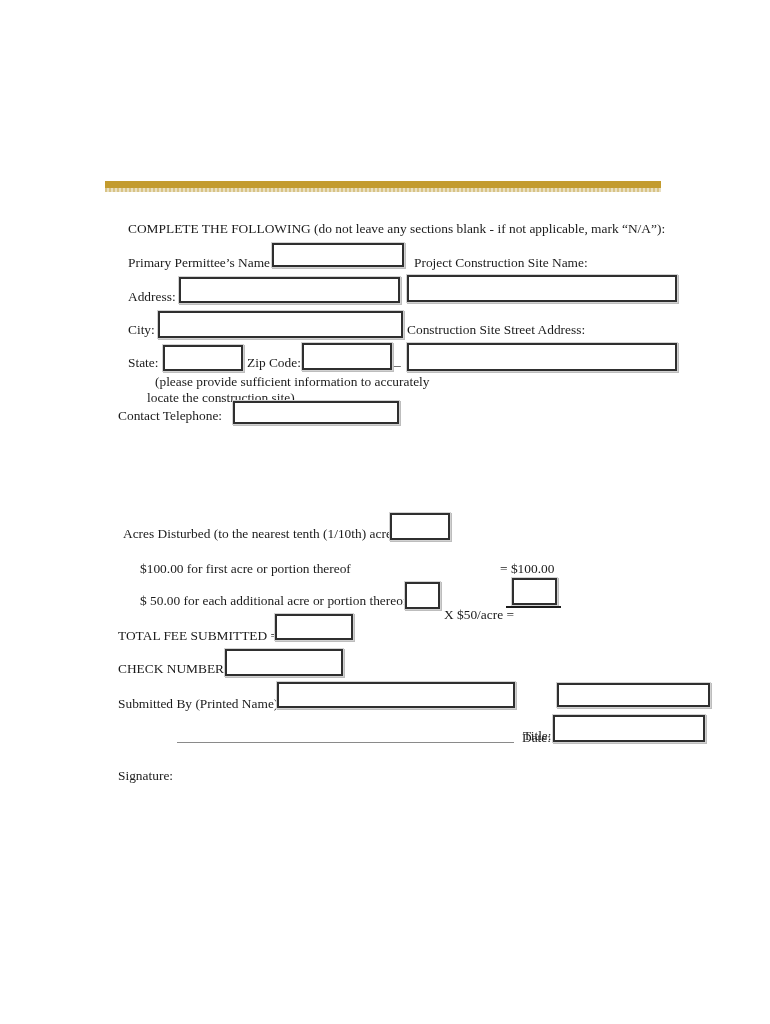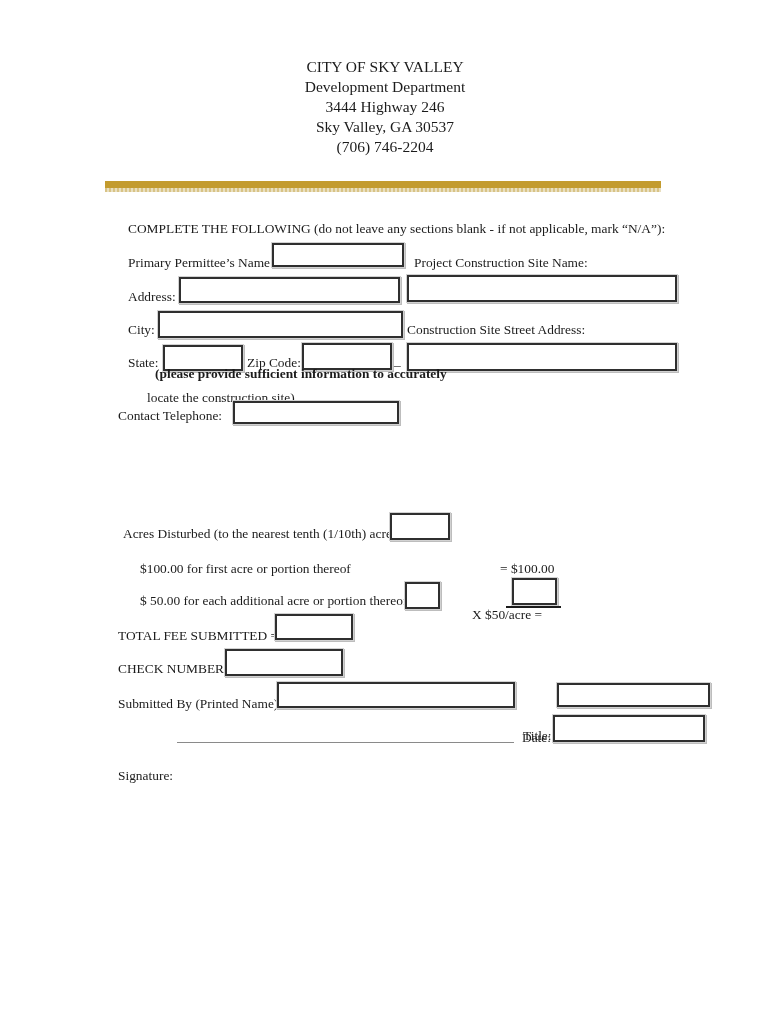--- a/index.html
+++ b/index.html
@@ -24,27 +24,20 @@
   }
   .underline-seg{position:absolute;background:#1b1b1b;}
   .sig-line{position:absolute;border-top:1.5px solid #8a8a8a;}
   .part-underline{border-bottom:1px solid #222;}
 </style>
 </head>
 <body>
 
 <div class="page">
 
-  <div class="center hdr" style="top:57px;">
-    <div>CITY OF SKY VALLEY</div>
-    <div>Development Department</div>
-    <div>3444 Highway 246</div>
-    <div>Sky Valley, GA 30537</div>
-    <div>(706) 746-2204</div>
-  </div>
 
   <div class="bar bar-main"></div>
   <div class="bar bar-light"></div>
 
   <div class="lbl" style="left:128px;top:221px;">COMPLETE THE FOLLOWING (do not leave any sections blank - if not applicable, mark “N/A”):</div>
 
   <div class="lbl" style="left:128px;top:255px;">Primary Permittee’s Name:</div>
   <div class="box" style="left:272px;top:243px;width:132px;height:24px;"></div>
   <div class="lbl" style="left:407px;top:255px;margin-left:7px;">Project Construction Site Name:</div>
 
@@ -56,35 +49,35 @@
   <div class="box" style="left:158px;top:311px;width:245px;height:27px;"></div>
   <div class="lbl" style="left:407px;top:322px;">Construction Site Street Address:</div>
 
   <div class="lbl" style="left:128px;top:355px;">State:</div>
   <div class="box" style="left:163px;top:345px;width:80px;height:26px;"></div>
   <div class="lbl" style="left:247px;top:355px;">Zip Code:</div>
   <div class="box" style="left:302px;top:343px;width:90px;height:27px;"></div>
   <div class="lbl" style="left:394px;top:353px;">_</div>
   <div class="box" style="left:407px;top:343px;width:270px;height:28px;"></div>
 
-  <div class="lbl" style="left:155px;top:366px;font-weight:bold;">(please provide sufficient information to accurately</div>
+  <div class="lbl" style="left:155px;top:374px;">(please provide sufficient information to accurately</div>
   <div class="lbl" style="left:147px;top:390px;"><span>locate the constr</span><span class="part-underline">uction site)</span></div>
 
   <div class="lbl" style="left:118px;top:408px;">Contact Telephone:</div>
   <div class="box" style="left:233px;top:401px;width:166px;height:23px;"></div>
 
   <div class="lbl" style="left:123px;top:526px;">Acres Disturbed (to the nearest tenth (1/10th) acre)</div>
   <div class="box" style="left:390px;top:513px;width:60px;height:27px;"></div>
 
   <div class="lbl" style="left:140px;top:561px;">$100.00 for first acre or portion thereof</div>
   <div class="lbl" style="left:500px;top:561px;">= $100.00</div>
 
   <div class="lbl" style="left:140px;top:593px;">$ 50.00 for each additional acre or portion thereof</div>
   <div class="box" style="left:405px;top:582px;width:35px;height:27px;"></div>
-  <div class="lbl" style="left:444px;top:607px;margin-left:28px;">X $50/acre =</div>
+  <div class="lbl" style="left:444px;top:607px;">X $50/acre =</div>
   <div class="box" style="left:512px;top:578px;width:45px;height:27px;"></div>
   <div class="underline-seg" style="left:506px;top:606px;width:55px;height:2px;"></div>
 
   <div class="lbl" style="left:118px;top:628px;">TOTAL FEE SUBMITTED =</div>
   <div class="box" style="left:275px;top:614px;width:78px;height:26px;"></div>
 
   <div class="lbl" style="left:118px;top:661px;">CHECK NUMBER:</div>
   <div class="box" style="left:225px;top:649px;width:118px;height:27px;"></div>
 
   <div class="lbl" style="left:118px;top:696px;">Submitted By (Printed Name):</div>

